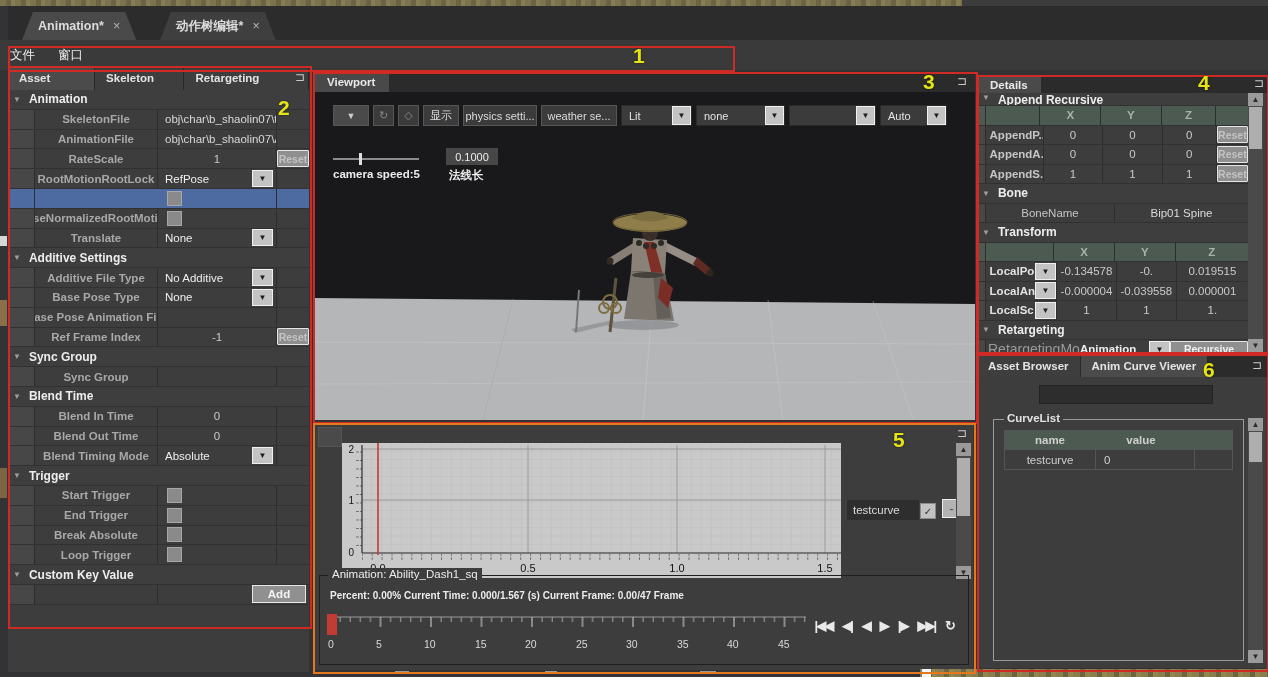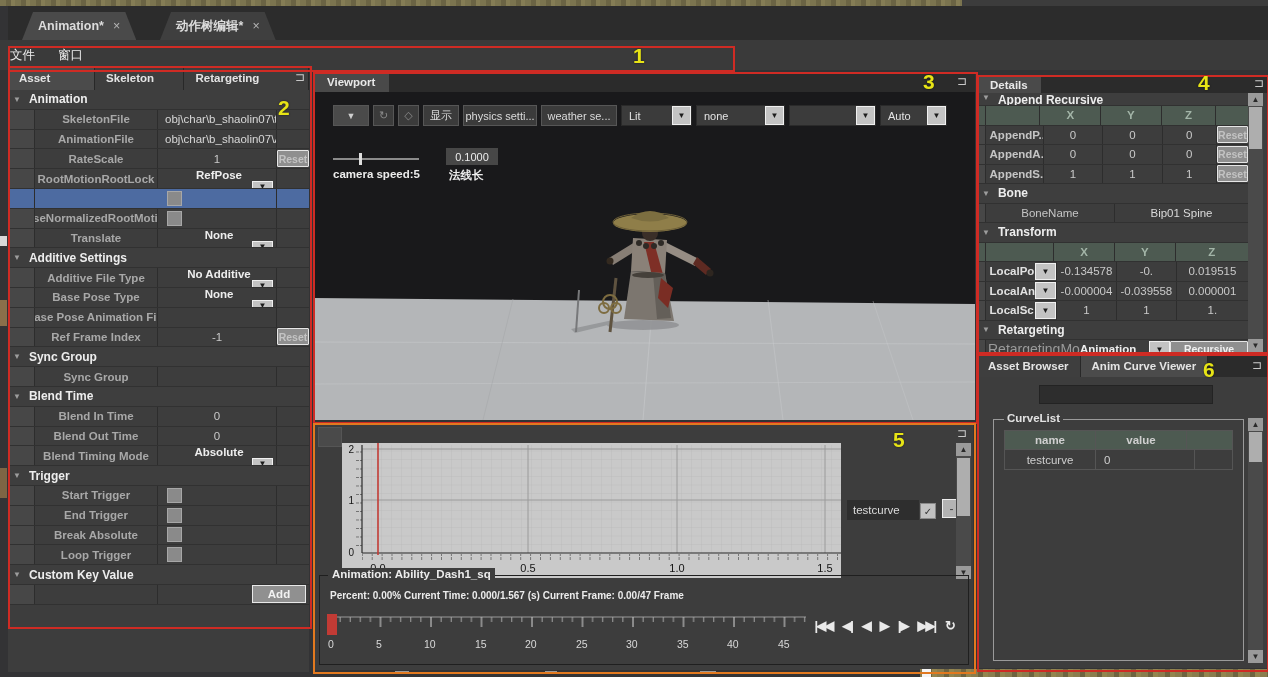--- a/index.html
+++ b/index.html
@@ -33,21 +33,21 @@
     border-bottom:1px solid #313131;font-size:11.5px;}
   .lsect{padding-left:5px;gap:8px;background:#3e3e3e;}
   .tri{color:#9d9d9d;font-size:8px;}
   .lsect-t{color:#ededed;font-weight:bold;font-size:12px;}
   .lgut{width:26px;align-self:stretch;background:#474747;border-right:1px solid #2d2d2d;}
   .llab{width:122px;align-self:stretch;display:flex;align-items:center;justify-content:center;
     color:#a8a8a8;font-weight:bold;white-space:nowrap;overflow:hidden;border-right:1px solid #2d2d2d;}
   .lval{flex:1;align-self:stretch;display:flex;align-items:center;padding:0 3px 0 7px;
     color:#d8d8d8;overflow:hidden;white-space:nowrap;}
   .lval.num{justify-content:center;padding:0;color:#c9c9c9;}
-  .lval.bold{font-weight:bold;color:#eee;flex-direction:column;}
+  .lval.bold{font-weight:normal;color:#eee;}
   .ltail{width:32px;align-self:stretch;border-left:1px solid #2d2d2d;display:flex;align-items:center;justify-content:center;}
   .ddbtn{margin-left:auto;width:19px;height:15px;background:#c3c3c3;border:1px solid #f0f0f0;
     color:#1c1c1c;font-size:8px;display:flex;align-items:center;justify-content:center;}
   .cbx{width:13px;height:13px;background:#8a8a8a;border:1px solid #a7a7a7;margin-left:2px;}
   .resetbtn{width:31px;height:15px;background:#8f8f8f;border:1px solid #e6e6e6;color:#c3c3c3;
     font-size:10.5px;font-weight:bold;display:flex;align-items:center;justify-content:center;border-radius:1px;}
   .lrow.sel{background:#4d6ba1;}
   .lrow.sel .llab{color:#fff;margin-top:36px;}
   .lrow.sel .lgut{background:#4d6ba1;}
   .addbtn{position:absolute;right:3px;width:52px;height:16px;background:#909090;border:1px solid #e8e8e8;
@@ -82,21 +82,21 @@
   .curve-chk{position:absolute;left:607px;top:80px;width:14px;height:14px;background:#c2c2c2;
     border:1px solid #8a8a8a;color:#333;font-size:10px;display:flex;align-items:center;justify-content:center;}
   .minusbtn{position:absolute;left:629px;top:76px;width:17px;height:17px;background:#b3b3b3;
     border:1px solid #ededed;color:#444;font-size:12px;display:flex;align-items:center;justify-content:center;}
   .sbar{position:absolute;background:#4a4a4a;}
   .sarrow{position:absolute;left:0;right:0;height:13px;background:#9a9a9a;color:#2a2a2a;font-size:8px;
     display:flex;align-items:center;justify-content:center;}
   .shdl{position:absolute;left:1px;right:1px;background:#aeaeae;}
   .tlgroup{position:absolute;left:6px;top:152px;width:648px;height:88px;border:1px solid #1f1f1f;}
   .tl-title{position:absolute;left:8px;top:-8px;background:#3d3d3d;padding:0 4px;color:#ececec;
-    font-size:11.5px;font-weight:bold;}
+    font-size:11.5px;font-weight:normal;}
   .tl-info{position:absolute;left:10px;top:14px;color:#ececec;font-size:10px;font-weight:bold;}
   .tl-marker{position:absolute;left:7px;top:38px;width:10px;height:21px;background:#c23b35;}
   .tl-ruler{position:absolute;left:8px;top:40px;}
   .tl-labels{position:absolute;left:8px;top:62px;height:12px;color:#d9d9d9;font-size:10.5px;}
   .tl-labels span{position:absolute;top:0;}
   .pbc{position:absolute;right:12px;top:42px;display:flex;gap:10px;color:#e9e9e9;font-size:13px;
     align-items:center;font-weight:bold;}
   .pbc span{letter-spacing:-2px;}
   
   .dp{left:977px;top:75px;width:291px;height:277px;}

